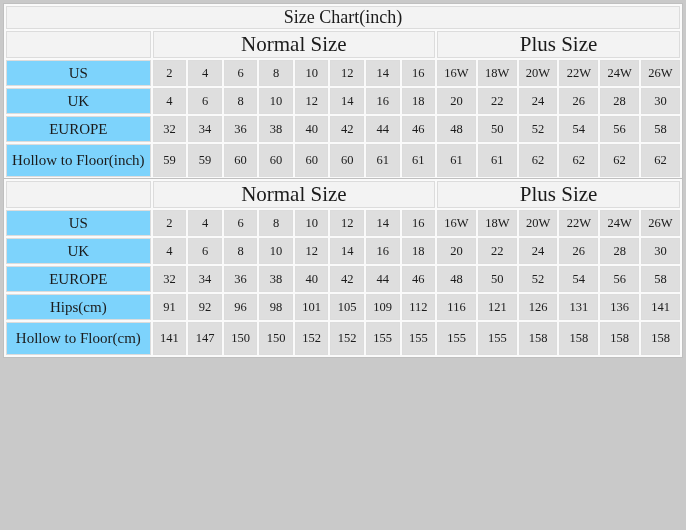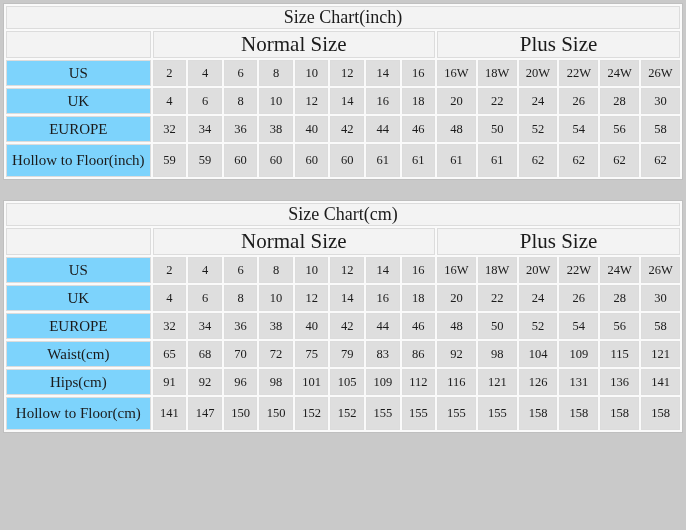--- a/index.html
+++ b/index.html
@@ -13,21 +13,20 @@
     overflow: hidden;
     font-family: "Liberation Serif", serif;
   }
   .page {
     box-sizing: border-box;
     width: 686px;
     height: 530px;
     padding: 4px 4px 0 4px;
     display: flex;
     flex-direction: column;
-    gap: 22px;
   }
   table.size-table {
     table-layout: fixed;
     width: 678px;
     border-collapse: separate;
     border-spacing: 2px;
     background: #fafafa;
     box-shadow: 0 0 0 1px #bfbfbf;
   }
   table.size-table td {
@@ -185,23 +184,20 @@
         <col class="col-normal">
         <col class="col-plus">
         <col class="col-plus">
         <col class="col-plus">
         <col class="col-plus">
         <col class="col-plus">
         <col class="col-plus">
       </colgroup>
       <tbody>
         <tr>
-          <td colspan="15" class="title-cell">Size Chart(cm)</td>
-        </tr>
-        <tr>
           <td class="corner-cell"></td>
           <td colspan="8" class="group-cell">Normal Size</td>
           <td colspan="6" class="group-cell">Plus Size</td>
         </tr>
         <tr>
           <td class="label-cell">US</td>
           <td class="data-cell">2</td>
           <td class="data-cell">4</td>
           <td class="data-cell">6</td>
           <td class="data-cell">8</td>
@@ -244,37 +240,20 @@
           <td class="data-cell">44</td>
           <td class="data-cell">46</td>
           <td class="data-cell">48</td>
           <td class="data-cell">50</td>
           <td class="data-cell">52</td>
           <td class="data-cell">54</td>
           <td class="data-cell">56</td>
           <td class="data-cell">58</td>
         </tr>
         <tr>
-          <td class="label-cell">Waist(cm)</td>
-          <td class="data-cell">65</td>
-          <td class="data-cell">68</td>
-          <td class="data-cell">70</td>
-          <td class="data-cell">72</td>
-          <td class="data-cell">75</td>
-          <td class="data-cell">79</td>
-          <td class="data-cell">83</td>
-          <td class="data-cell">86</td>
-          <td class="data-cell">92</td>
-          <td class="data-cell">98</td>
-          <td class="data-cell">104</td>
-          <td class="data-cell">109</td>
-          <td class="data-cell">115</td>
-          <td class="data-cell">121</td>
-        </tr>
-        <tr>
           <td class="label-cell">Hips(cm)</td>
           <td class="data-cell">91</td>
           <td class="data-cell">92</td>
           <td class="data-cell">96</td>
           <td class="data-cell">98</td>
           <td class="data-cell">101</td>
           <td class="data-cell">105</td>
           <td class="data-cell">109</td>
           <td class="data-cell">112</td>
           <td class="data-cell">116</td>

